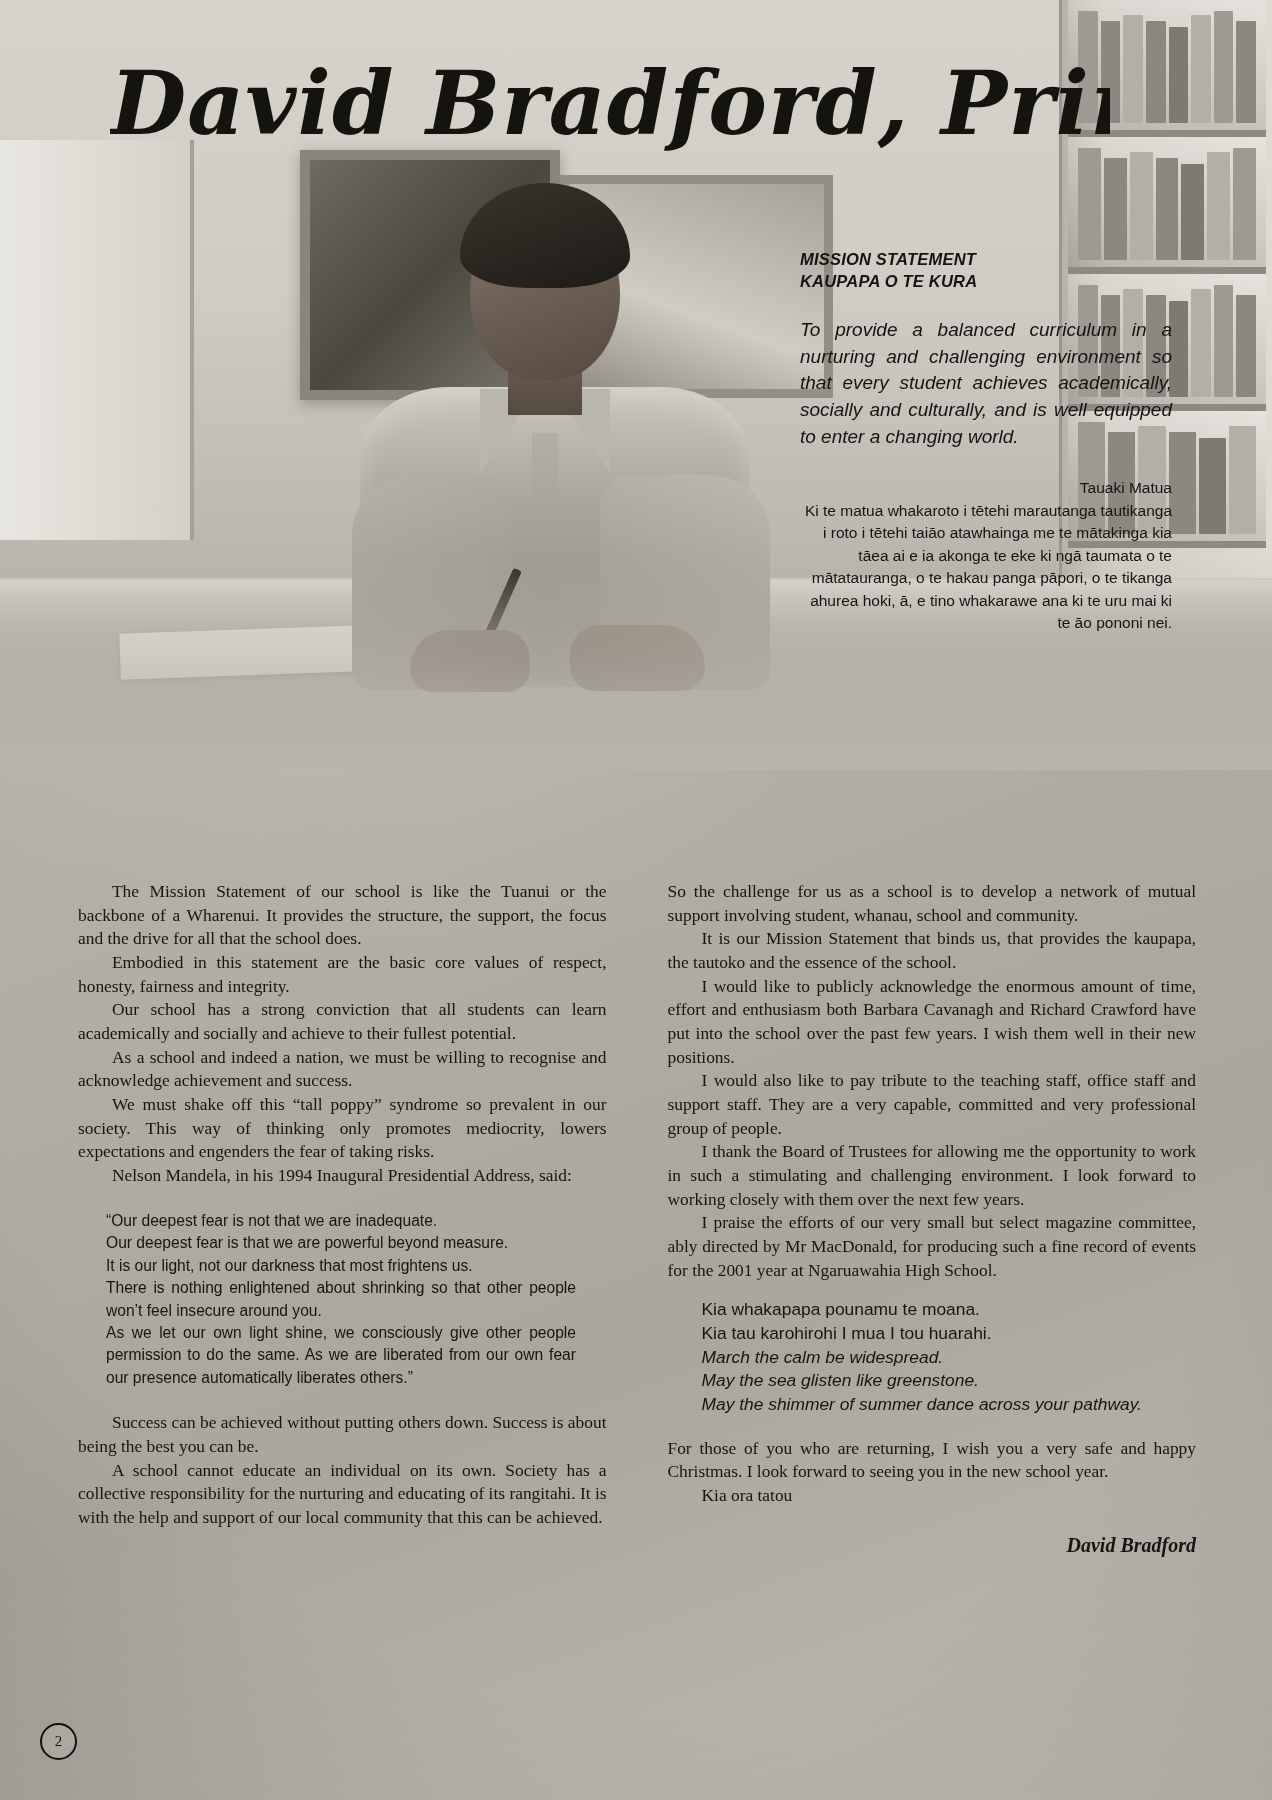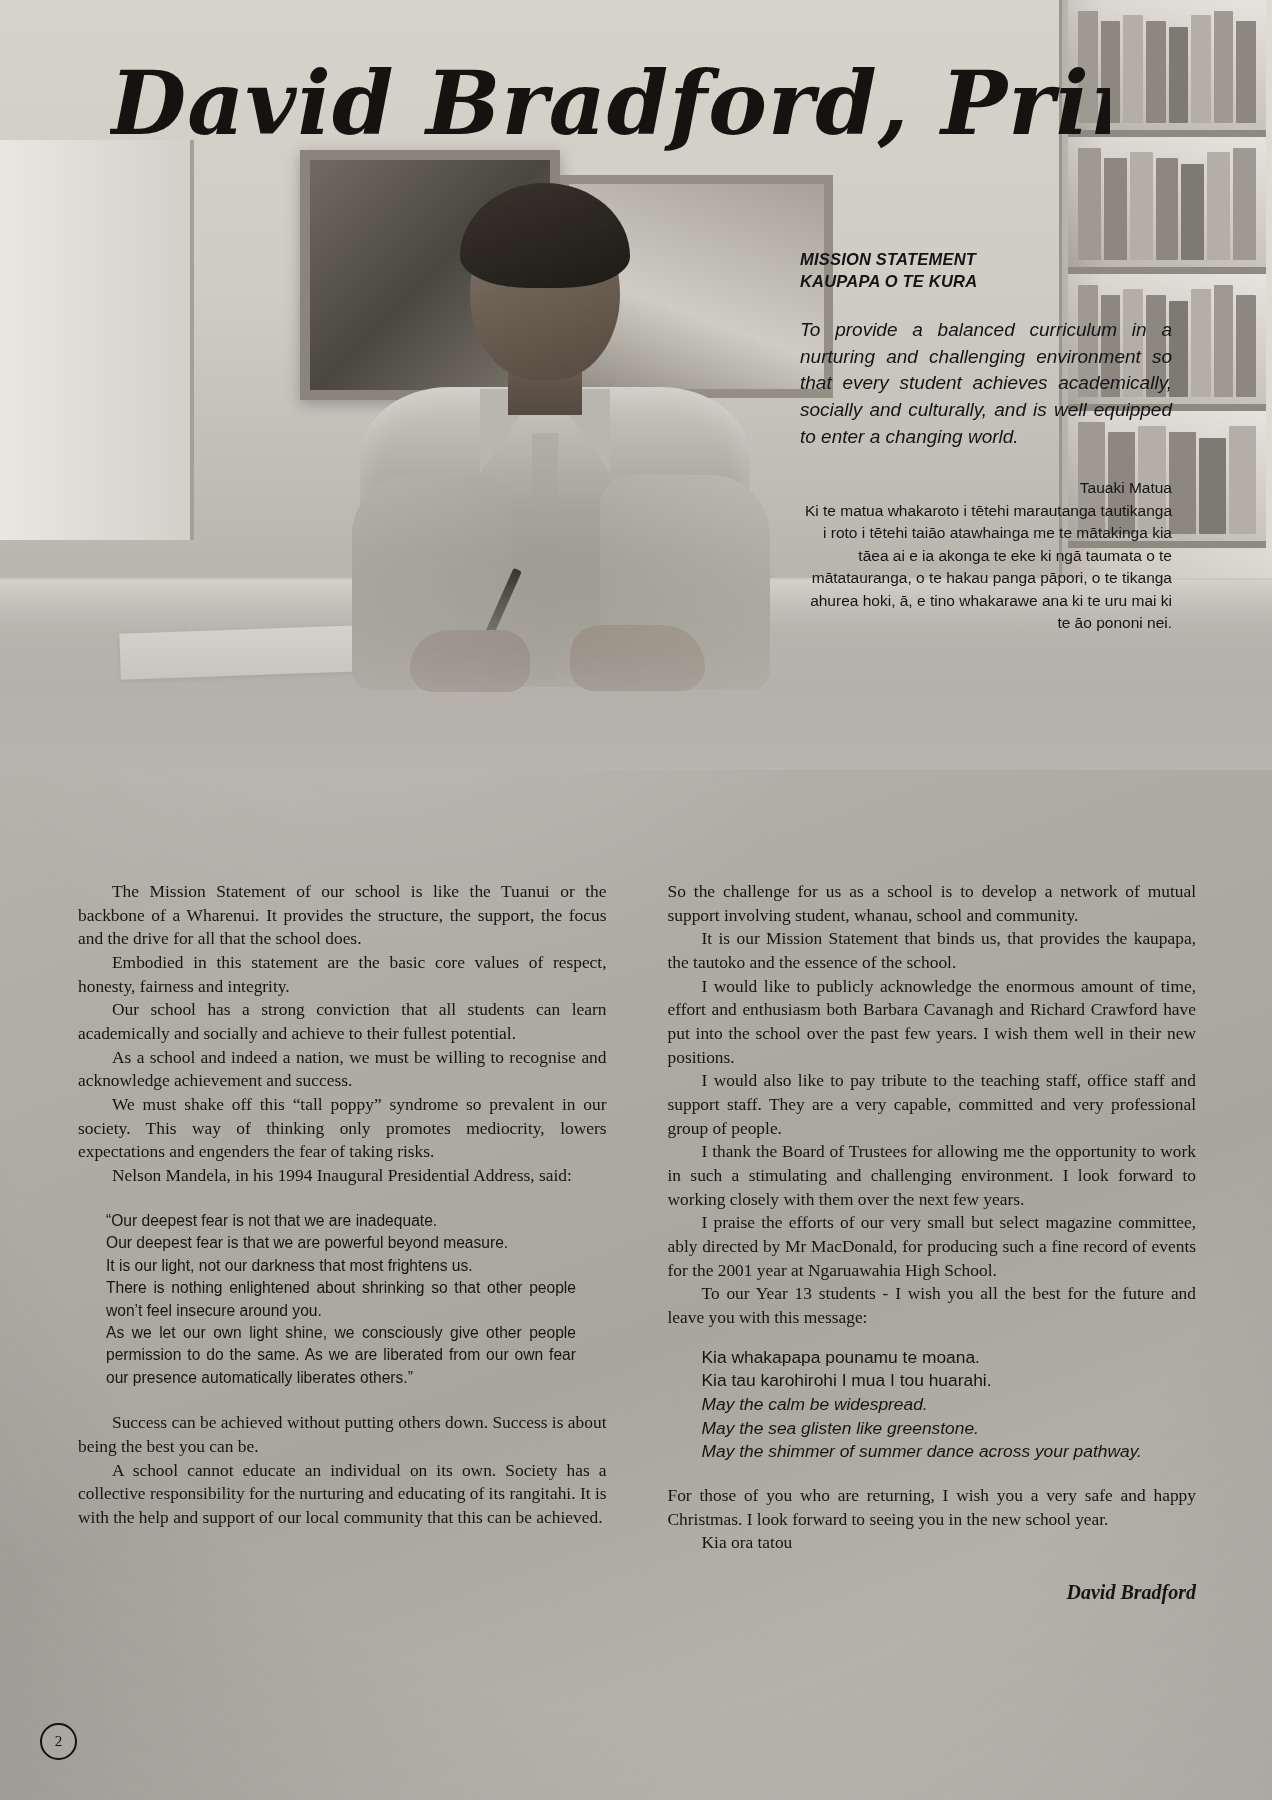--- a/index.html
+++ b/index.html
@@ -430,26 +430,25 @@
       <p>A school cannot educate an individual on its own. Society has a collective responsibility for the nurturing and educating of its rangitahi. It is with the help and support of our local community that this can be achieved.</p>
     </div>
 
     <div class="col">
       <p class="noindent">So the challenge for us as a school is to develop a network of mutual support involving student, whanau, school and community.</p>
       <p>It is our Mission Statement that binds us, that provides the kaupapa, the tautoko and the essence of the school.</p>
       <p>I would like to publicly acknowledge the enormous amount of time, effort and enthusiasm both Barbara Cavanagh and Richard Crawford have put into the school over the past few years. I wish them well in their new positions.</p>
       <p>I would also like to pay tribute to the teaching staff, office staff and support staff. They are a very capable, committed and very professional group of people.</p>
       <p>I thank the Board of Trustees for allowing me the opportunity to work in such a stimulating and challenging environment. I look forward to working closely with them over the next few years.</p>
       <p>I praise the efforts of our very small but select magazine committee, ably directed by Mr MacDonald, for producing such a fine record of events for the 2001 year at Ngaruawahia High School.</p>
-      <p>To our Year 13 students  -  I wish you all the best for the future and leave you with this message:</p>
 
       <div class="karakia">
         <p>Kia whakapapa pounamu te moana.</p>
         <p>Kia tau karohirohi I mua I tou huarahi.</p>
-        <p class="it">May the calm be widespread.</p>
+        <p class="it">March the calm be widespread.</p>
         <p class="it">May the sea glisten like greenstone.</p>
         <p class="it">May the shimmer of summer dance across your  pathway.</p>
       </div>
 
       <p class="noindent">For those of you who are returning, I wish you a very safe and happy Christmas. I look forward to seeing you in the new school year.</p>
       <p>Kia ora tatou</p>
 
       <div class="signature">David Bradford</div>
     </div>
   </div>

